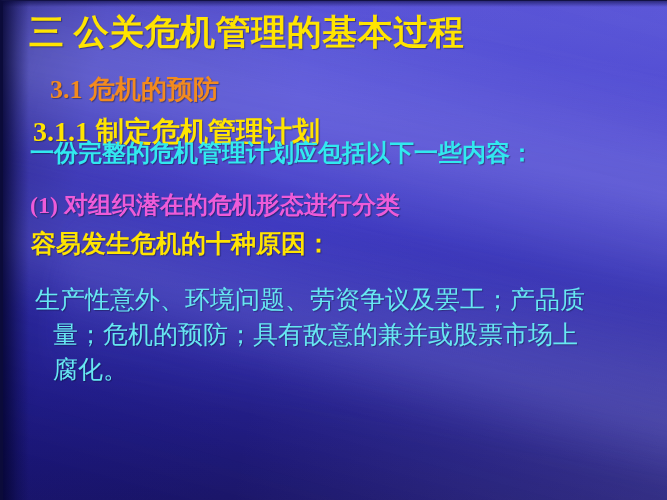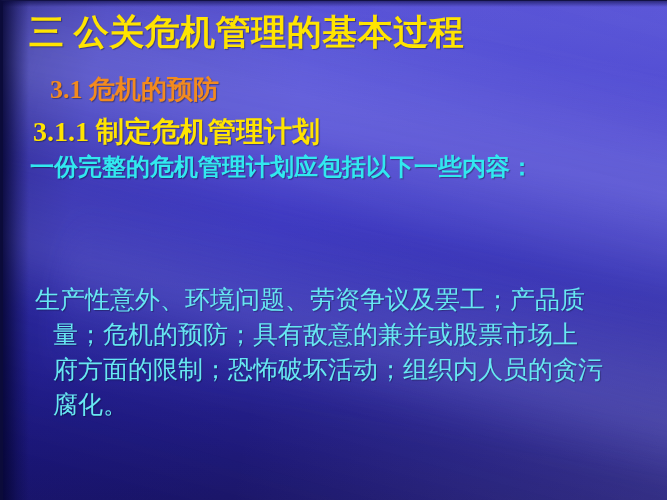--- a/index.html
+++ b/index.html
@@ -150,21 +150,21 @@
     left: 30px;
     top: 112px;
     font-size: 28px;
     font-weight: bold;
     color: #ffe400;
     text-shadow: 1px 1px 1px rgba(0,0,0,0.35);
   }
 
   #lead {
     left: 27px;
-    top: 150px;
+    top: 136px;
     font-size: 24px;
     font-weight: bold;
     color: #31e9ef;
     text-shadow: 1px 1px 1px rgba(0,0,0,0.35);
   }
 
   #item-1 {
     left: 27px;
     top: 188px;
     font-size: 24px;
@@ -212,23 +212,24 @@
   <div class="content">
 
     <div class="line" id="title">三  公关危机管理的基本过程</div>
 
     <div class="line" id="sec-head">3.1   危机的预防</div>
 
     <div class="line" id="sub-head">3.1.1 制定危机管理计划</div>
 
     <div class="line" id="lead">一份完整的危机管理计划应包括以下一些内容：</div>
 
-
+    <div class="line" id="item-1">(1) 对组织潜在的危机形态进行分类</div>
+
+    <div class="line" id="reasons-head">容易发生危机的十种原因：</div>
 
     <div id="body-para">
       <span class="pline">生产性意外、环境问题、劳资争议及罢工；产品质</span>
       <span class="pline indent">量；危机的预防；具有敌意的兼并或股票市场上</span>
-      <span class="pline indent">府方面的限制；恐怖破坏活动；组织内人员的贪污</span>
       <span class="pline indent">腐化。</span>
     </div>
 
   </div>
 </div>
 
 </body></html>

